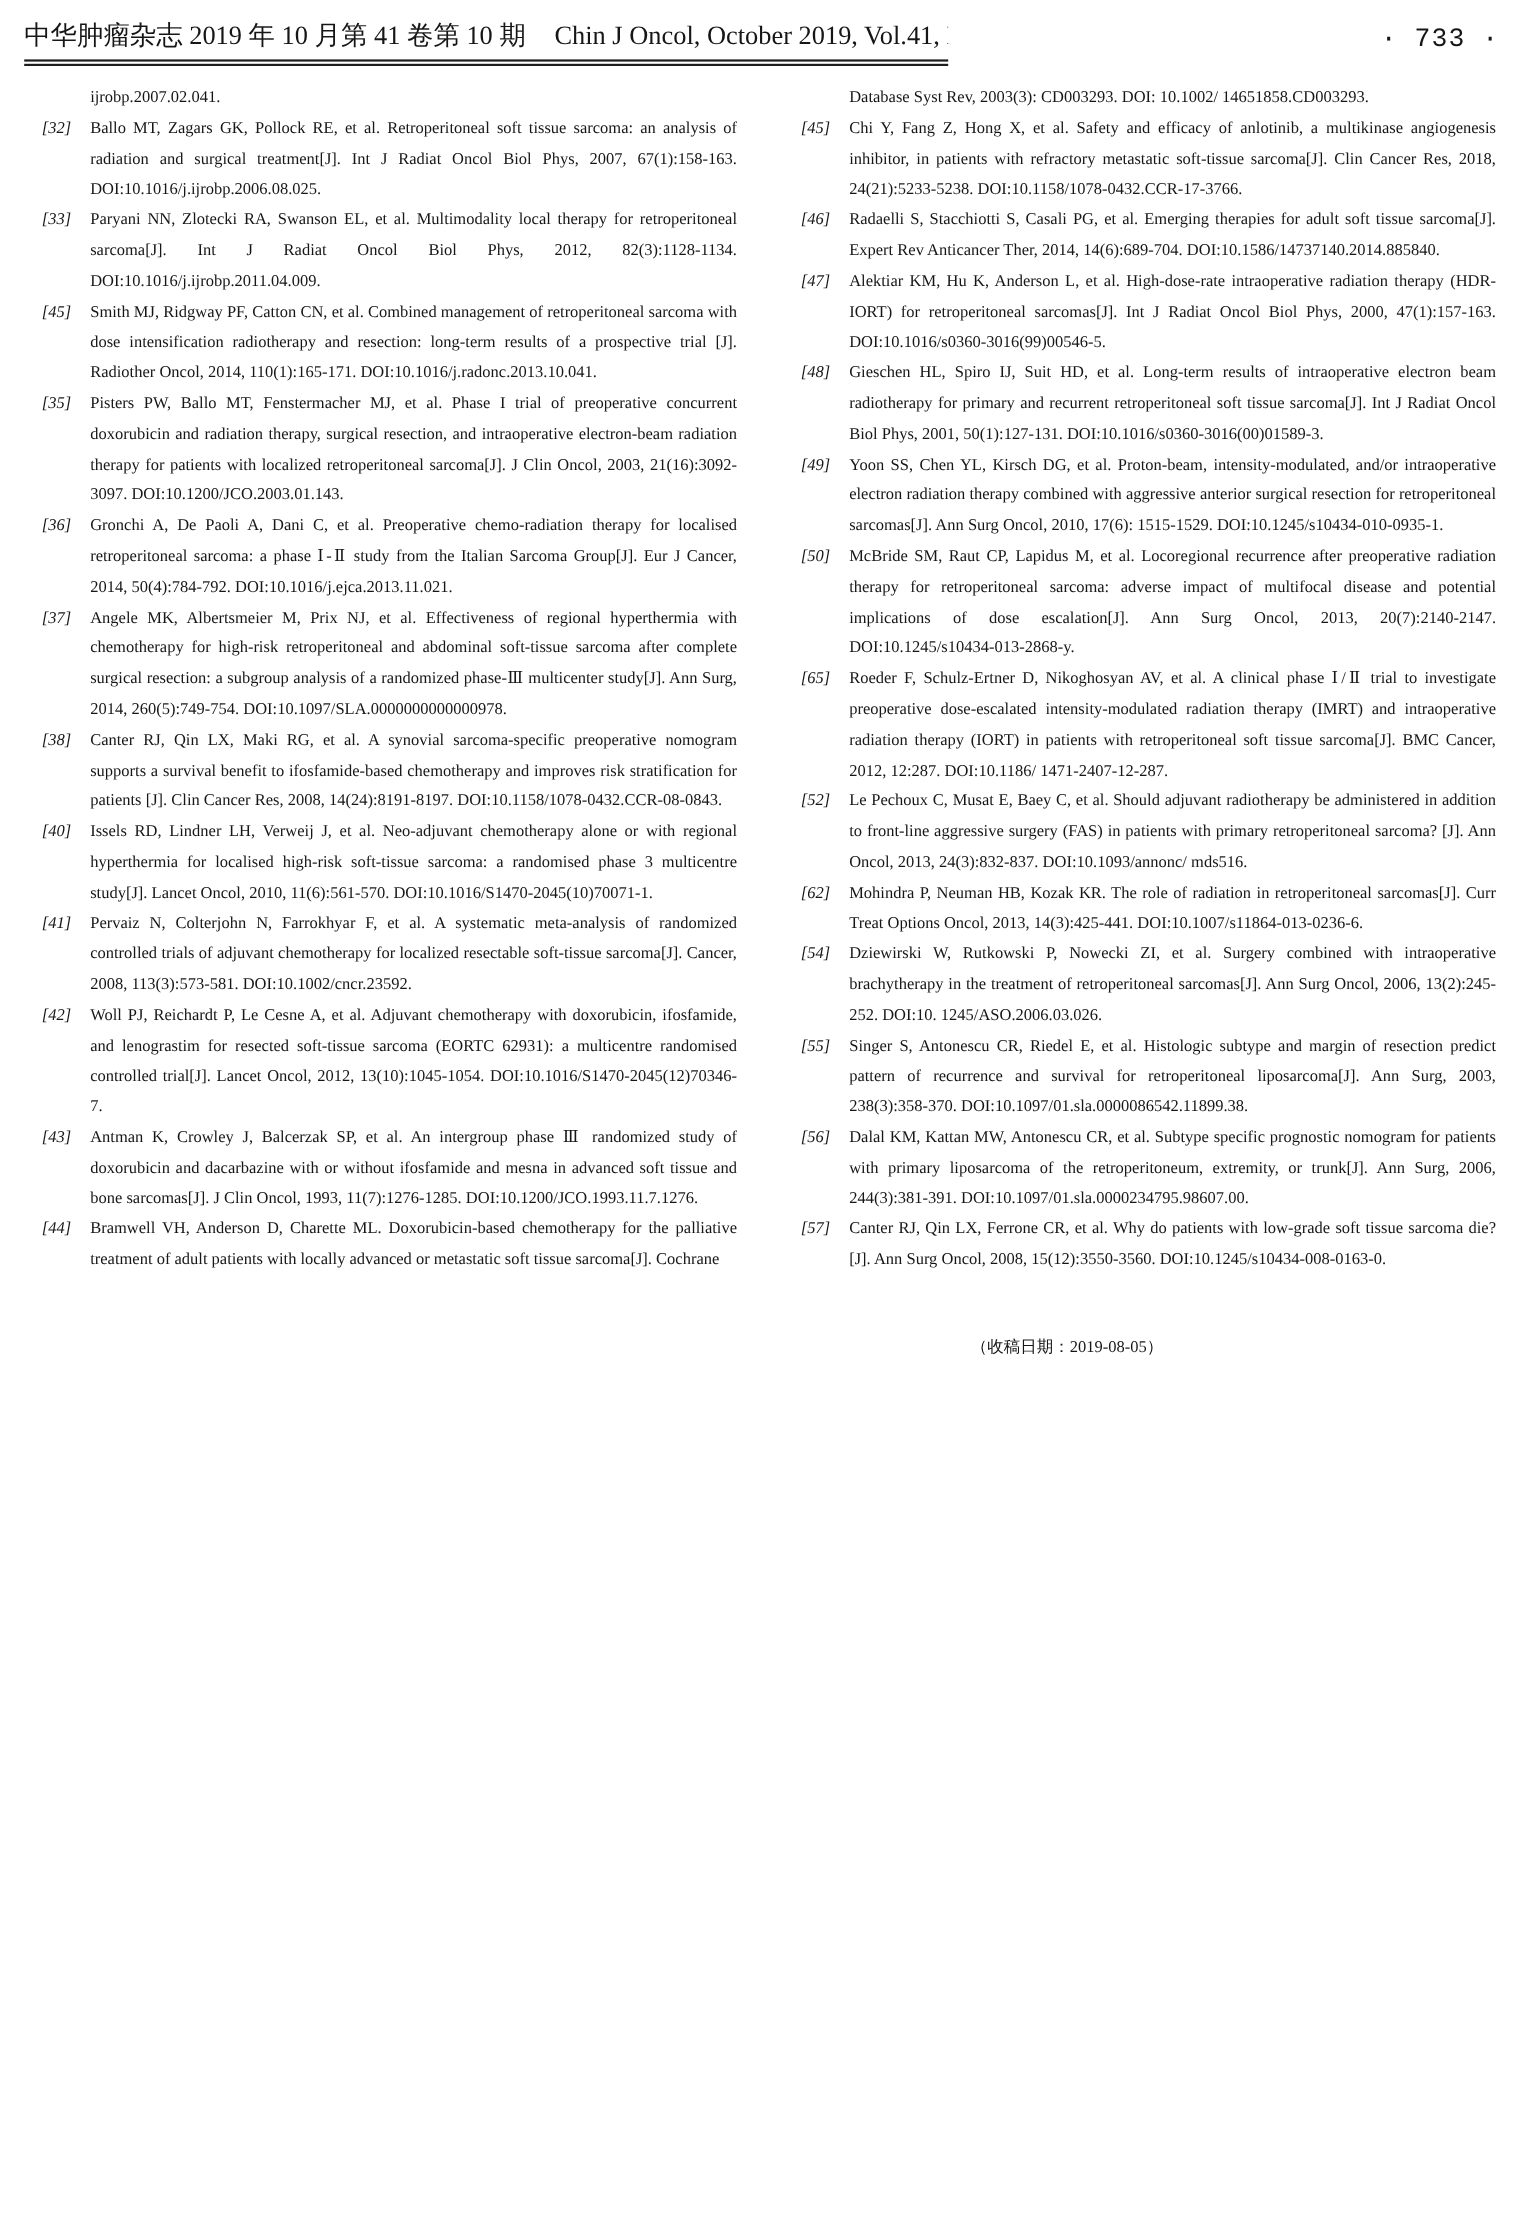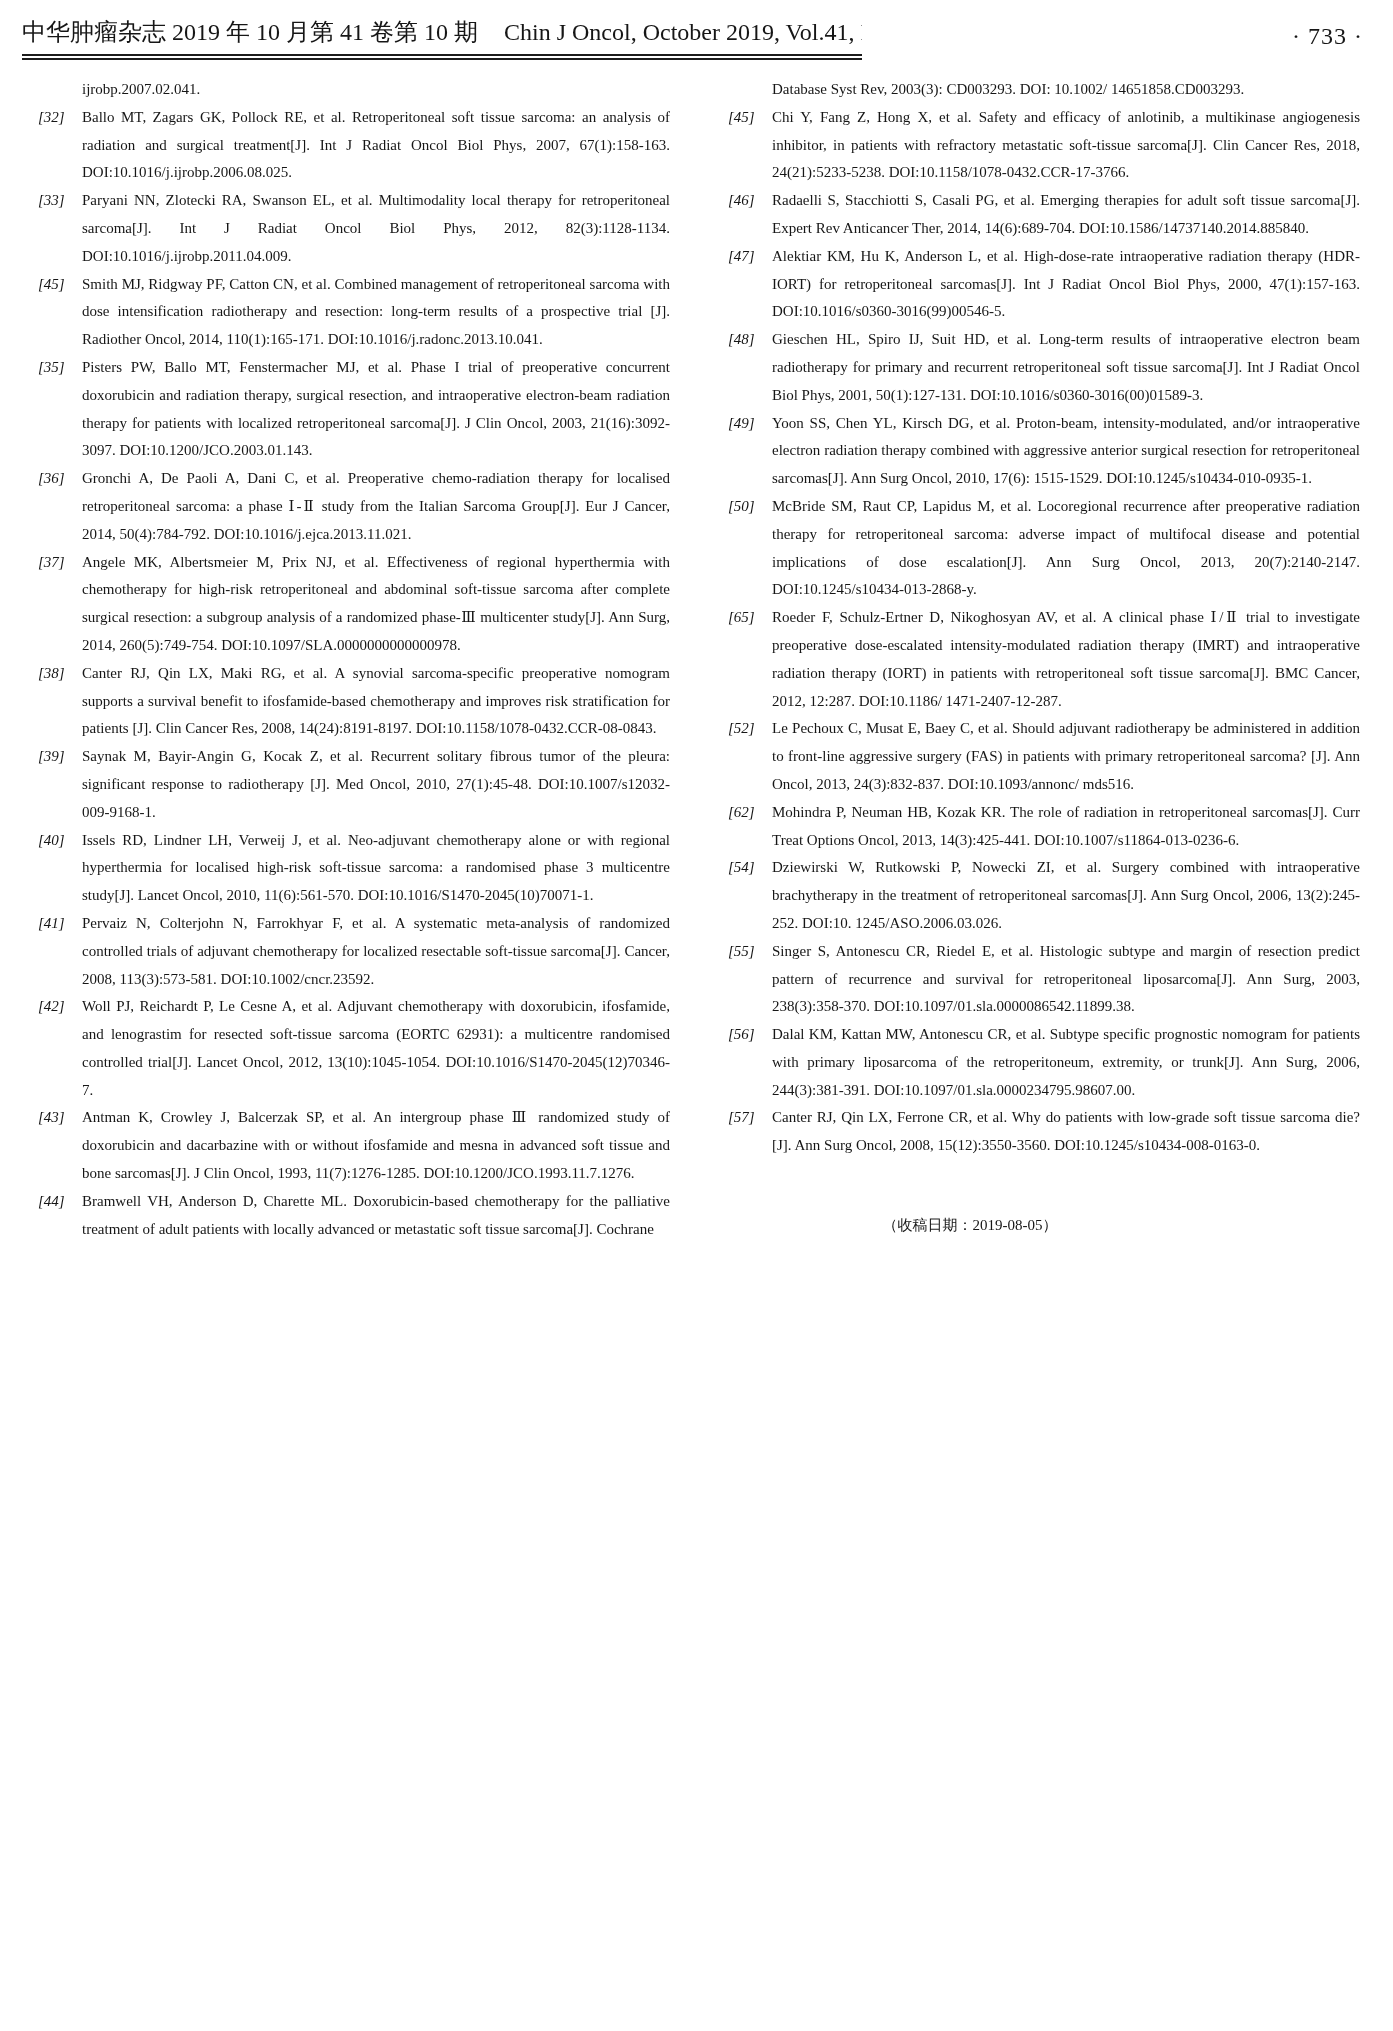--- a/index.html
+++ b/index.html
@@ -23,21 +23,21 @@
     font-size: 24px;
     white-space: nowrap;
   }
   .header-title {
     width: 840px;
     border-bottom: 6px double #1c1c1c;
     padding-bottom: 6px;
     overflow: hidden;
   }
   .header-title .en { margin-left: 26px; }
-  .page-num { padding-bottom: 10px; letter-spacing: 1px; }
+  .page-num { padding-bottom: 10px; letter-spacing: 1px; font-family: Liberation Mono, monospace; }
   .columns {
     position: absolute;
     top: 76px;
     left: 38px;
     right: 33px;
     display: flex;
     gap: 58px;
     font-size: 15px;
     line-height: 27.8px;
   }
@@ -89,24 +89,20 @@
             <span class="ref-num">[36]</span>
             <span class="ref-text">Gronchi A, De Paoli A, Dani C, et al. Preoperative chemo-radiation therapy for localised retroperitoneal sarcoma: a phase Ⅰ-Ⅱ study from the Italian Sarcoma Group[J]. Eur J Cancer, 2014, 50(4):784-792. DOI:10.1016/j.ejca.2013.11.021.</span>
           </div>
           <div class="ref">
             <span class="ref-num">[37]</span>
             <span class="ref-text">Angele MK, Albertsmeier M, Prix NJ, et al. Effectiveness of regional hyperthermia with chemotherapy for high-risk retroperitoneal and abdominal soft-tissue sarcoma after complete surgical resection: a subgroup analysis of a randomized phase-Ⅲ multicenter study[J]. Ann Surg, 2014, 260(5):749-754. DOI:10.1097/SLA.0000000000000978.</span>
           </div>
           <div class="ref">
             <span class="ref-num">[38]</span>
             <span class="ref-text">Canter RJ, Qin LX, Maki RG, et al. A synovial sarcoma-specific preoperative nomogram supports a survival benefit to ifosfamide-based chemotherapy and improves risk stratification for patients [J]. Clin Cancer Res, 2008, 14(24):8191-8197. DOI:10.1158/1078-0432.CCR-08-0843.</span>
-          </div>
-          <div class="ref">
-            <span class="ref-num">[39]</span>
-            <span class="ref-text">Saynak M, Bayir-Angin G, Kocak Z, et al. Recurrent solitary fibrous tumor of the pleura: significant response to radiotherapy [J]. Med Oncol, 2010, 27(1):45-48. DOI:10.1007/s12032-009-9168-1.</span>
           </div>
           <div class="ref">
             <span class="ref-num">[40]</span>
             <span class="ref-text">Issels RD, Lindner LH, Verweij J, et al. Neo-adjuvant chemotherapy alone or with regional hyperthermia for localised high-risk soft-tissue sarcoma: a randomised phase 3 multicentre study[J]. Lancet Oncol, 2010, 11(6):561-570. DOI:10.1016/S1470-2045(10)70071-1.</span>
           </div>
           <div class="ref">
             <span class="ref-num">[41]</span>
             <span class="ref-text">Pervaiz N, Colterjohn N, Farrokhyar F, et al. A systematic meta-analysis of randomized controlled trials of adjuvant chemotherapy for localized resectable soft-tissue sarcoma[J]. Cancer, 2008, 113(3):573-581. DOI:10.1002/cncr.23592.</span>
           </div>
           <div class="ref">

